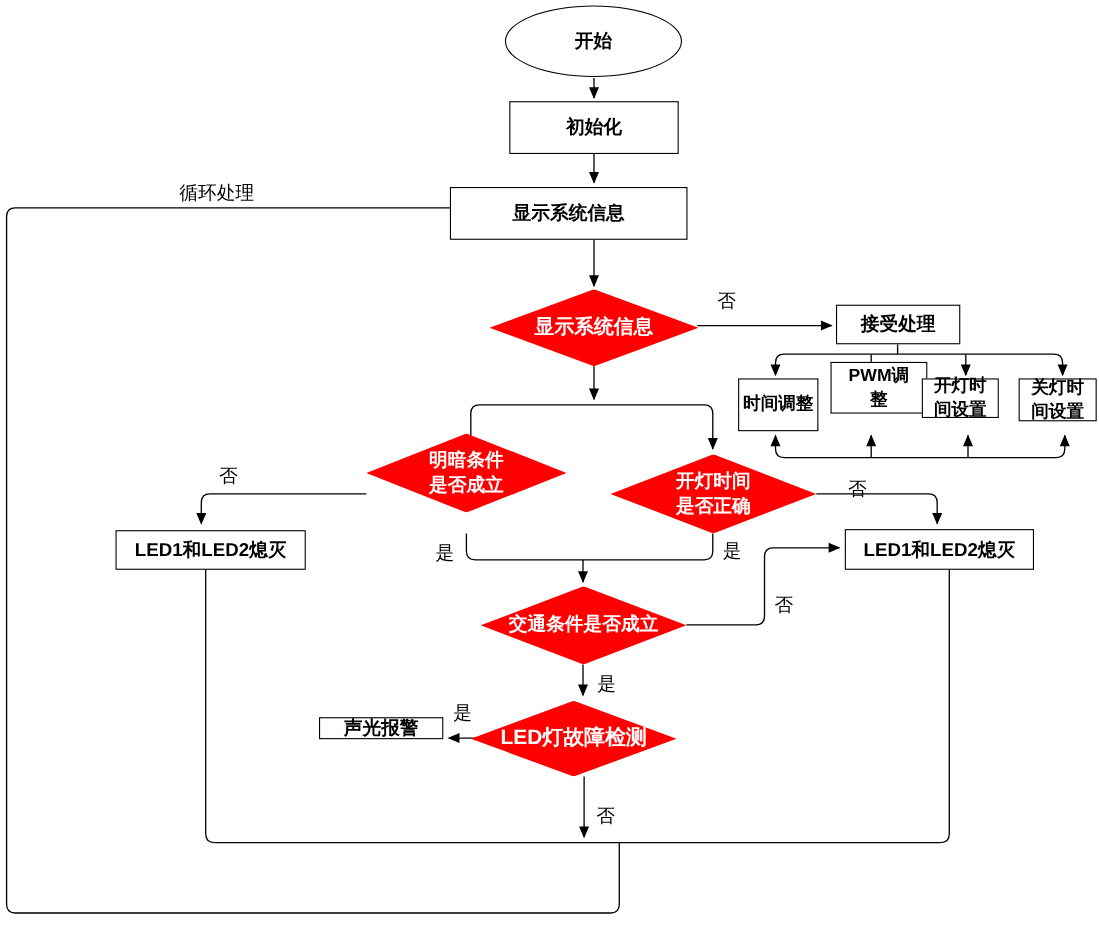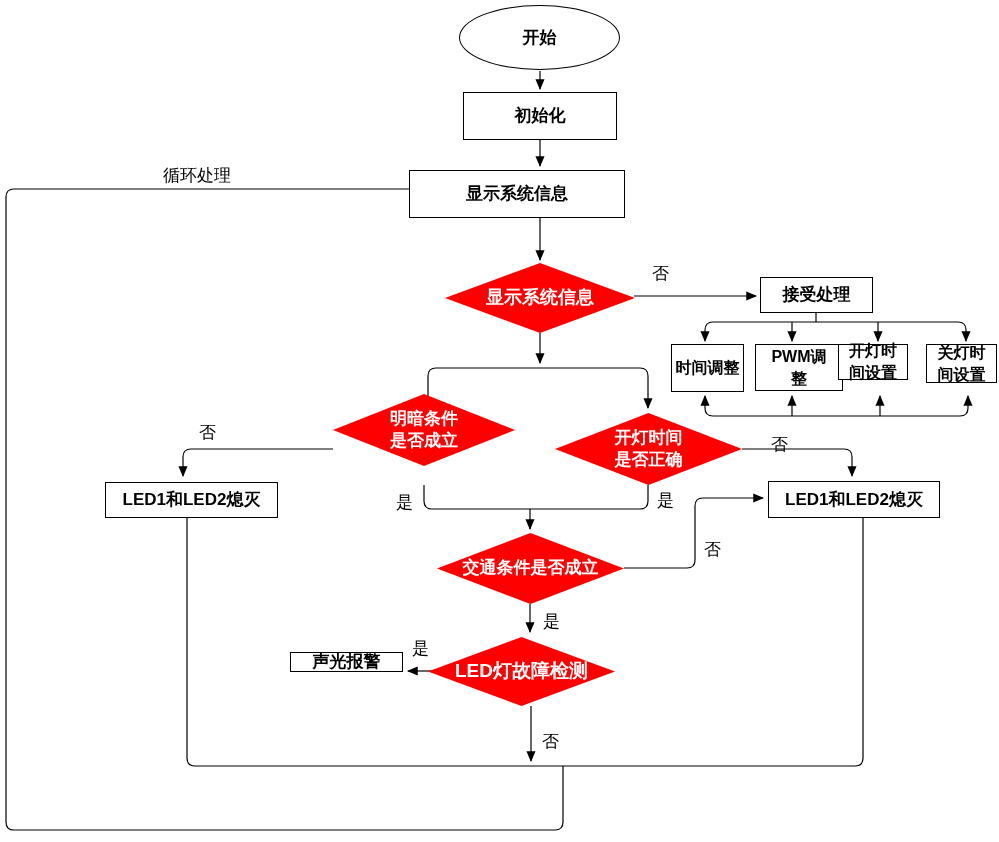--- a/index.html
+++ b/index.html
@@ -146,21 +146,21 @@
   </div>
 
   <div class="node rect" style="left:760px;top:277px;width:113px;height:36px">
     <span>接受处理</span>
   </div>
 
   <div class="node rect small" style="left:671px;top:344px;width:73px;height:48px;padding:16px 2px">
     <span>时间调整</span>
   </div>
 
-  <div class="node rect small" style="left:755px;top:344px;width:88px;height:47px">
+  <div class="node rect small" style="left:755px;top:329px;width:88px;height:47px">
     <span>PWM调
 整</span>
   </div>
 
   <div class="node rect small" style="left:838px;top:344px;width:70px;height:36px">
     <span>开灯时
 间设置</span>
   </div>
 
   <div class="node rect small" style="left:926px;top:344px;width:71px;height:39px">

